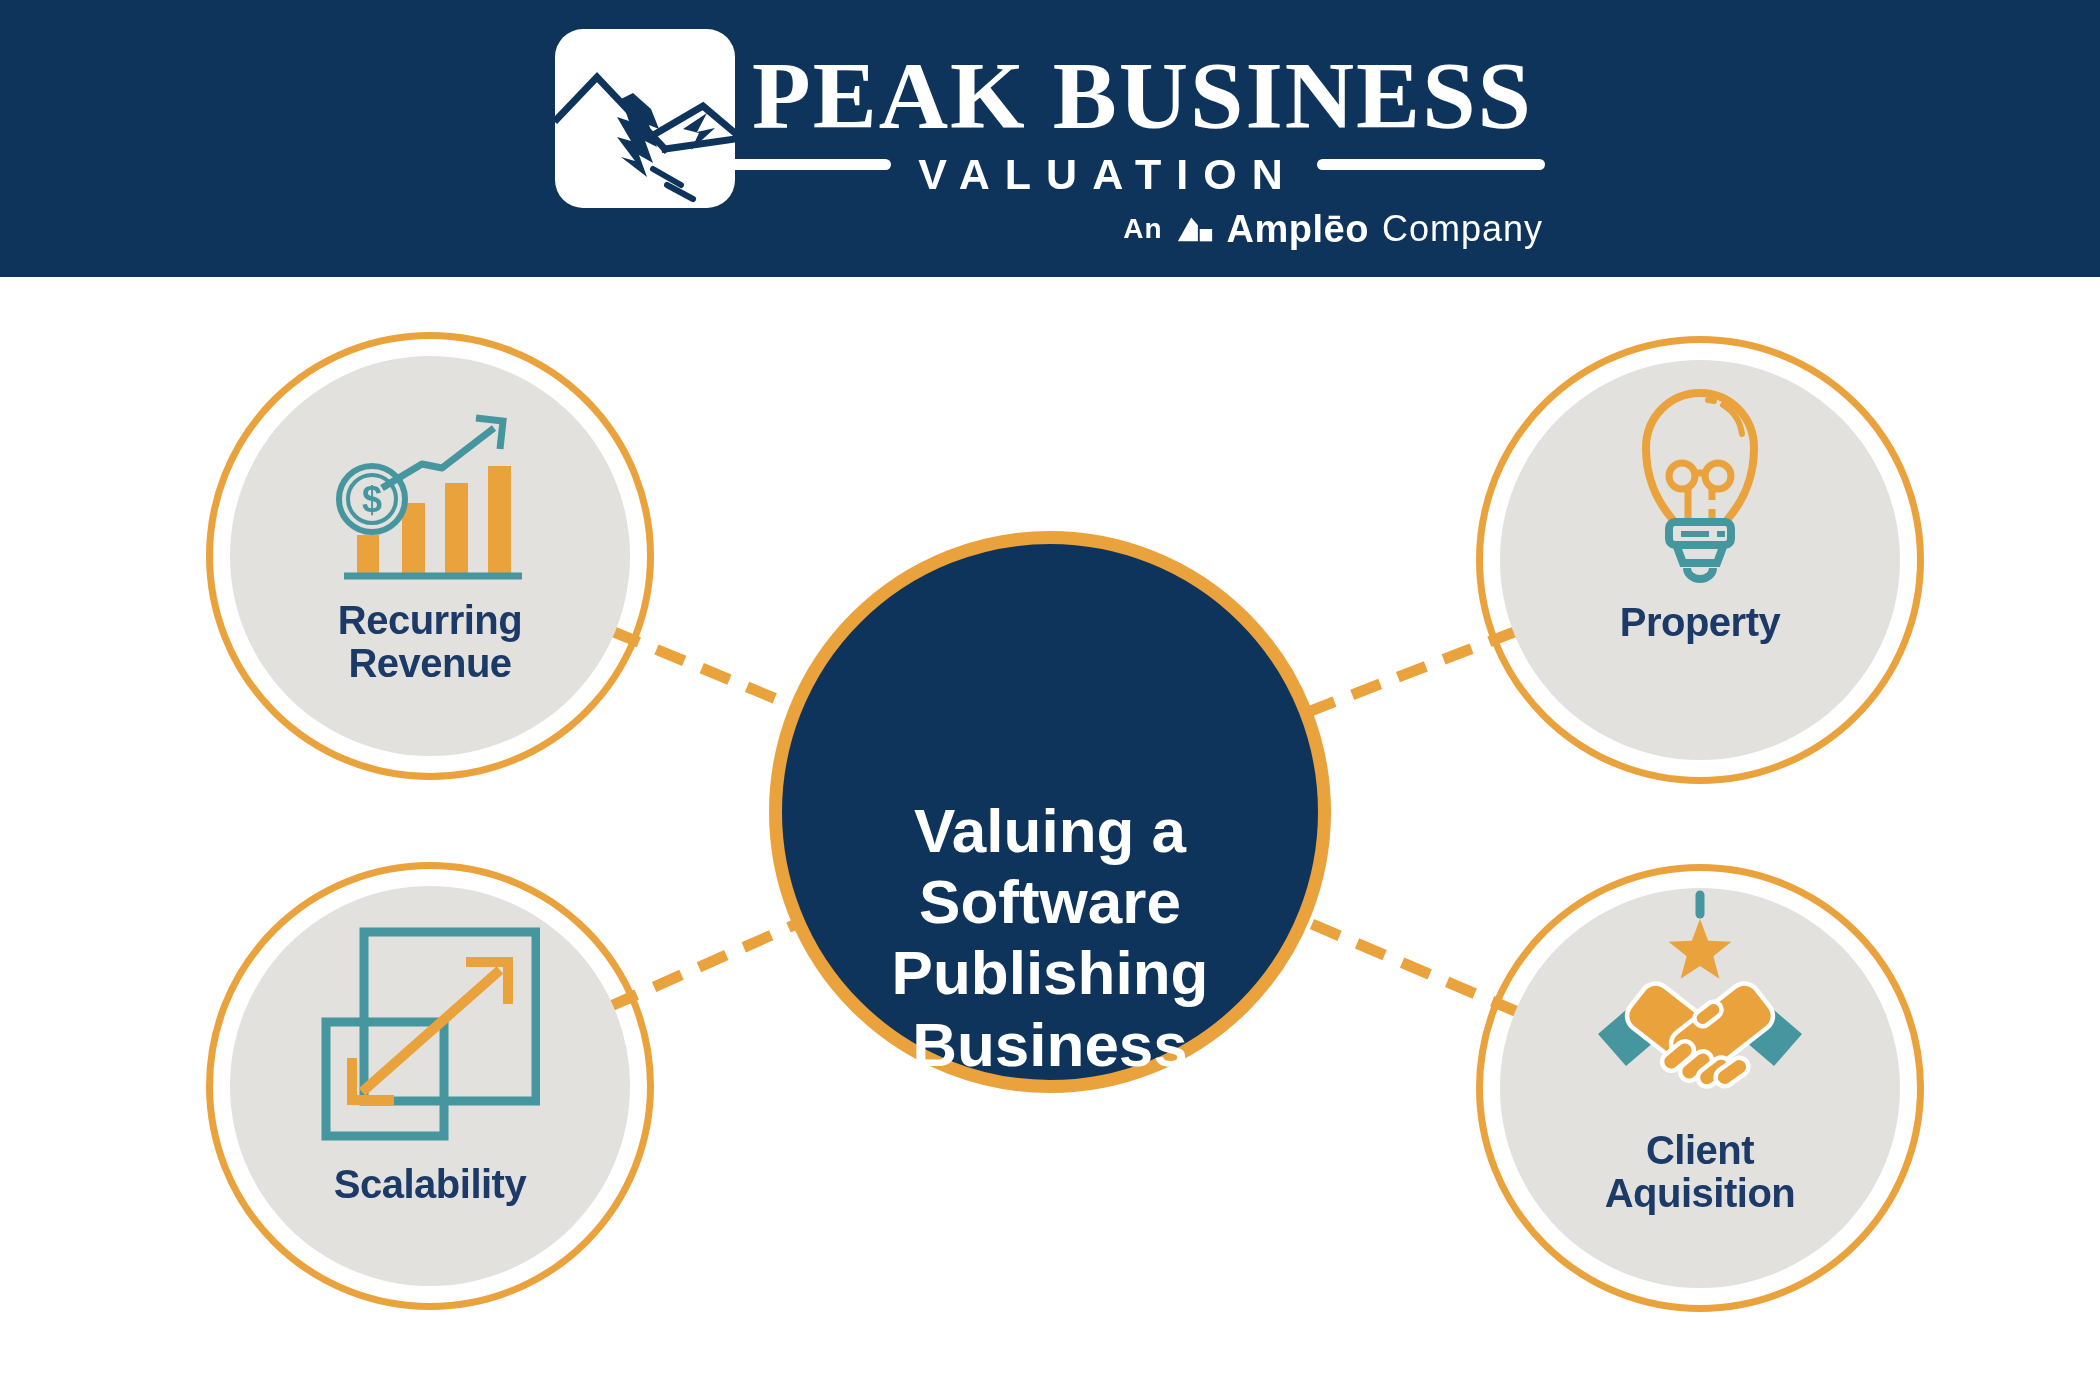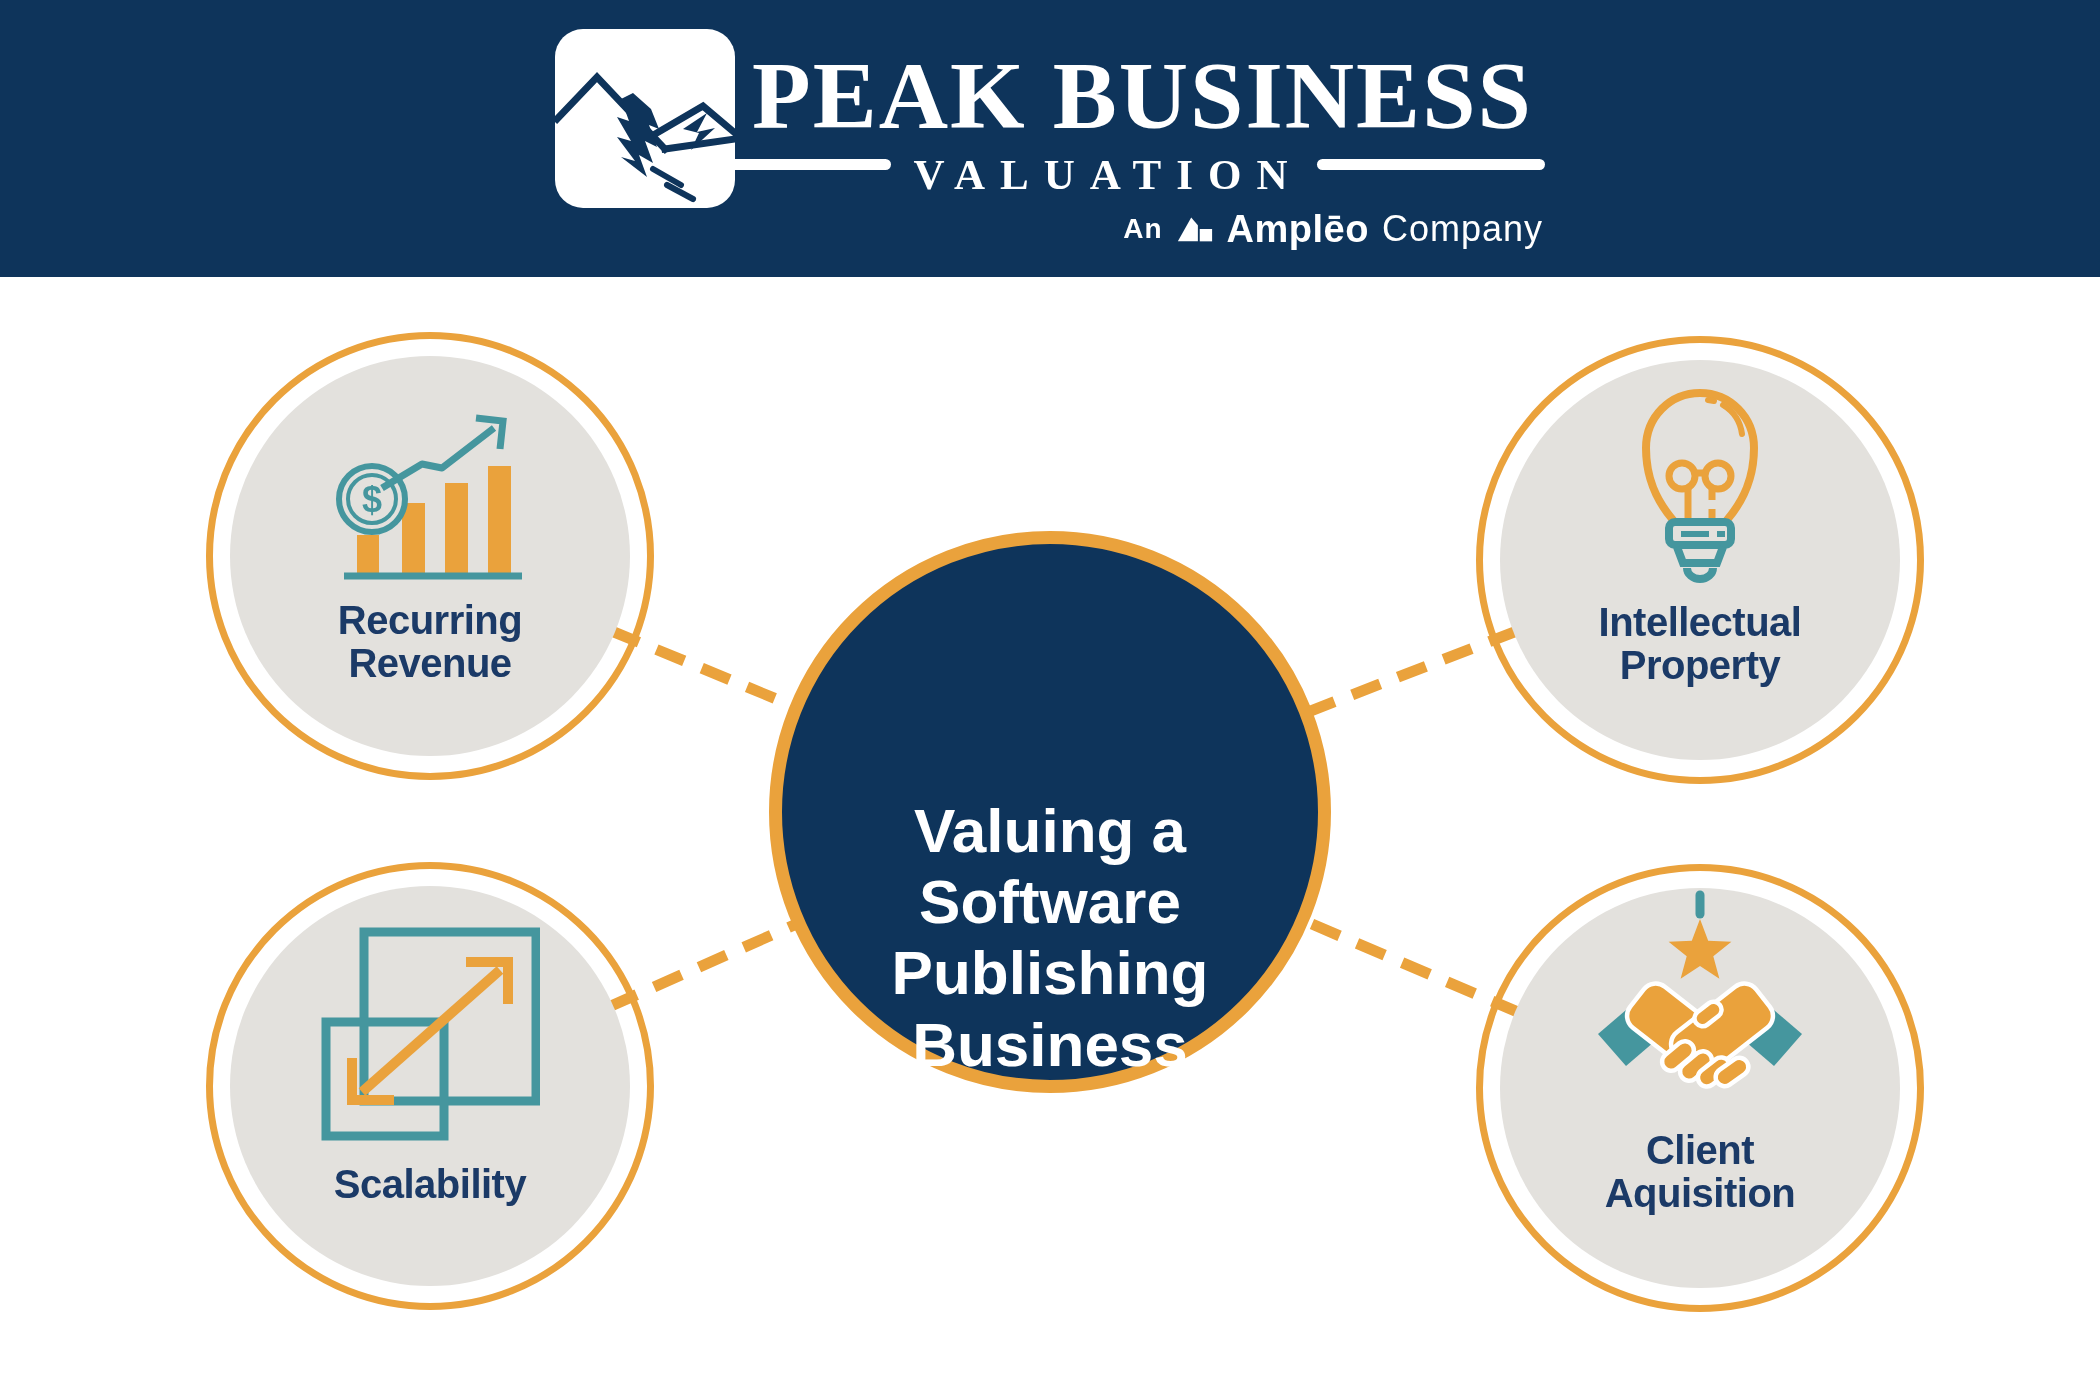--- a/index.html
+++ b/index.html
@@ -14,21 +14,21 @@
   .header{position:absolute;left:0;top:0;width:2100px;height:277px;background:var(--navy);}
   .logo-box{position:absolute;left:555px;top:29px;width:180px;height:179px;
             background:var(--white);border-radius:28px;}
   .logo-box svg{position:absolute;left:0;top:0;}
   .brand-name{position:absolute;left:752px;top:40px;width:810px;
               font-family:"Liberation Serif",serif;font-weight:700;font-size:96px;
               letter-spacing:2px;color:var(--white);white-space:nowrap;}
   .valuation-row{position:absolute;left:663px;top:140px;width:882px;height:48px;
                  display:flex;align-items:center;justify-content:space-between;}
   .vbar{display:block;width:228px;height:11px;border-radius:6px;background:var(--white);}
-  .vtext{font-family:Liberation Serif, serif;font-weight:700;font-size:43px;
+  .vtext{font-family:Liberation Sans, sans-serif;font-weight:700;font-size:43px;
          letter-spacing:15px;color:var(--white);white-space:nowrap;text-indent:8px;margin-top:20px;}
   .ampleo{position:absolute;top:206px;right:557px;height:46px;display:flex;
           align-items:center;gap:13px;color:var(--white);}
   .ampleo .an{font-size:28px;font-weight:700;letter-spacing:1px;}
   .ampleo .amp{font-size:38px;font-weight:700;letter-spacing:0.5px;}
   .ampleo .co{font-size:36px;font-weight:500;letter-spacing:1px;}
 
   
   .connectors{position:absolute;left:0;top:0;z-index:5;}
   .dash{stroke:var(--orange);stroke-width:11;stroke-dasharray:30 19;fill:none;}
@@ -127,21 +127,20 @@
         <circle class="s-orange" stroke-width="7" cx="93" cy="104" r="13"></circle>
         <line class="s-orange" stroke-width="7" x1="68" y1="101" x2="82" y2="101"></line>
         <path class="s-orange" stroke-width="7" d="M63,116 V150"></path>
         <path class="s-orange" stroke-width="7" d="M87,116 V128 M87,137 V150"></path>
         <rect class="s-teal" stroke-width="8" x="44" y="150" width="62" height="23" rx="6"></rect>
         <path class="s-teal" stroke-width="6" d="M56,162 H84 M92,162 H100"></path>
         <path class="s-teal" stroke-width="8" d="M52,175 L58,191 H92 L98,175"></path>
         <path class="s-teal" stroke-width="8" d="M62,196 A13,11 0 0 0 88,196"></path>
       </svg>
       <div class="label" style="margin-top:14px">
-        <div>Intellectual</div>
         <div>Property</div>
       </div>
     </div>
   </div>
 
   <div class="node" style="left:206px;top:862px">
     <div class="disc">
       <svg width="220" height="215" viewBox="0 0 220 215" style="margin-top:40px">
         <rect class="s-teal" stroke-width="9" x="44" y="6" width="172" height="169"></rect>
         <rect x="6" y="96" width="118" height="114" class="s-teal" stroke-width="9" fill="#E3E1DD"></rect>

